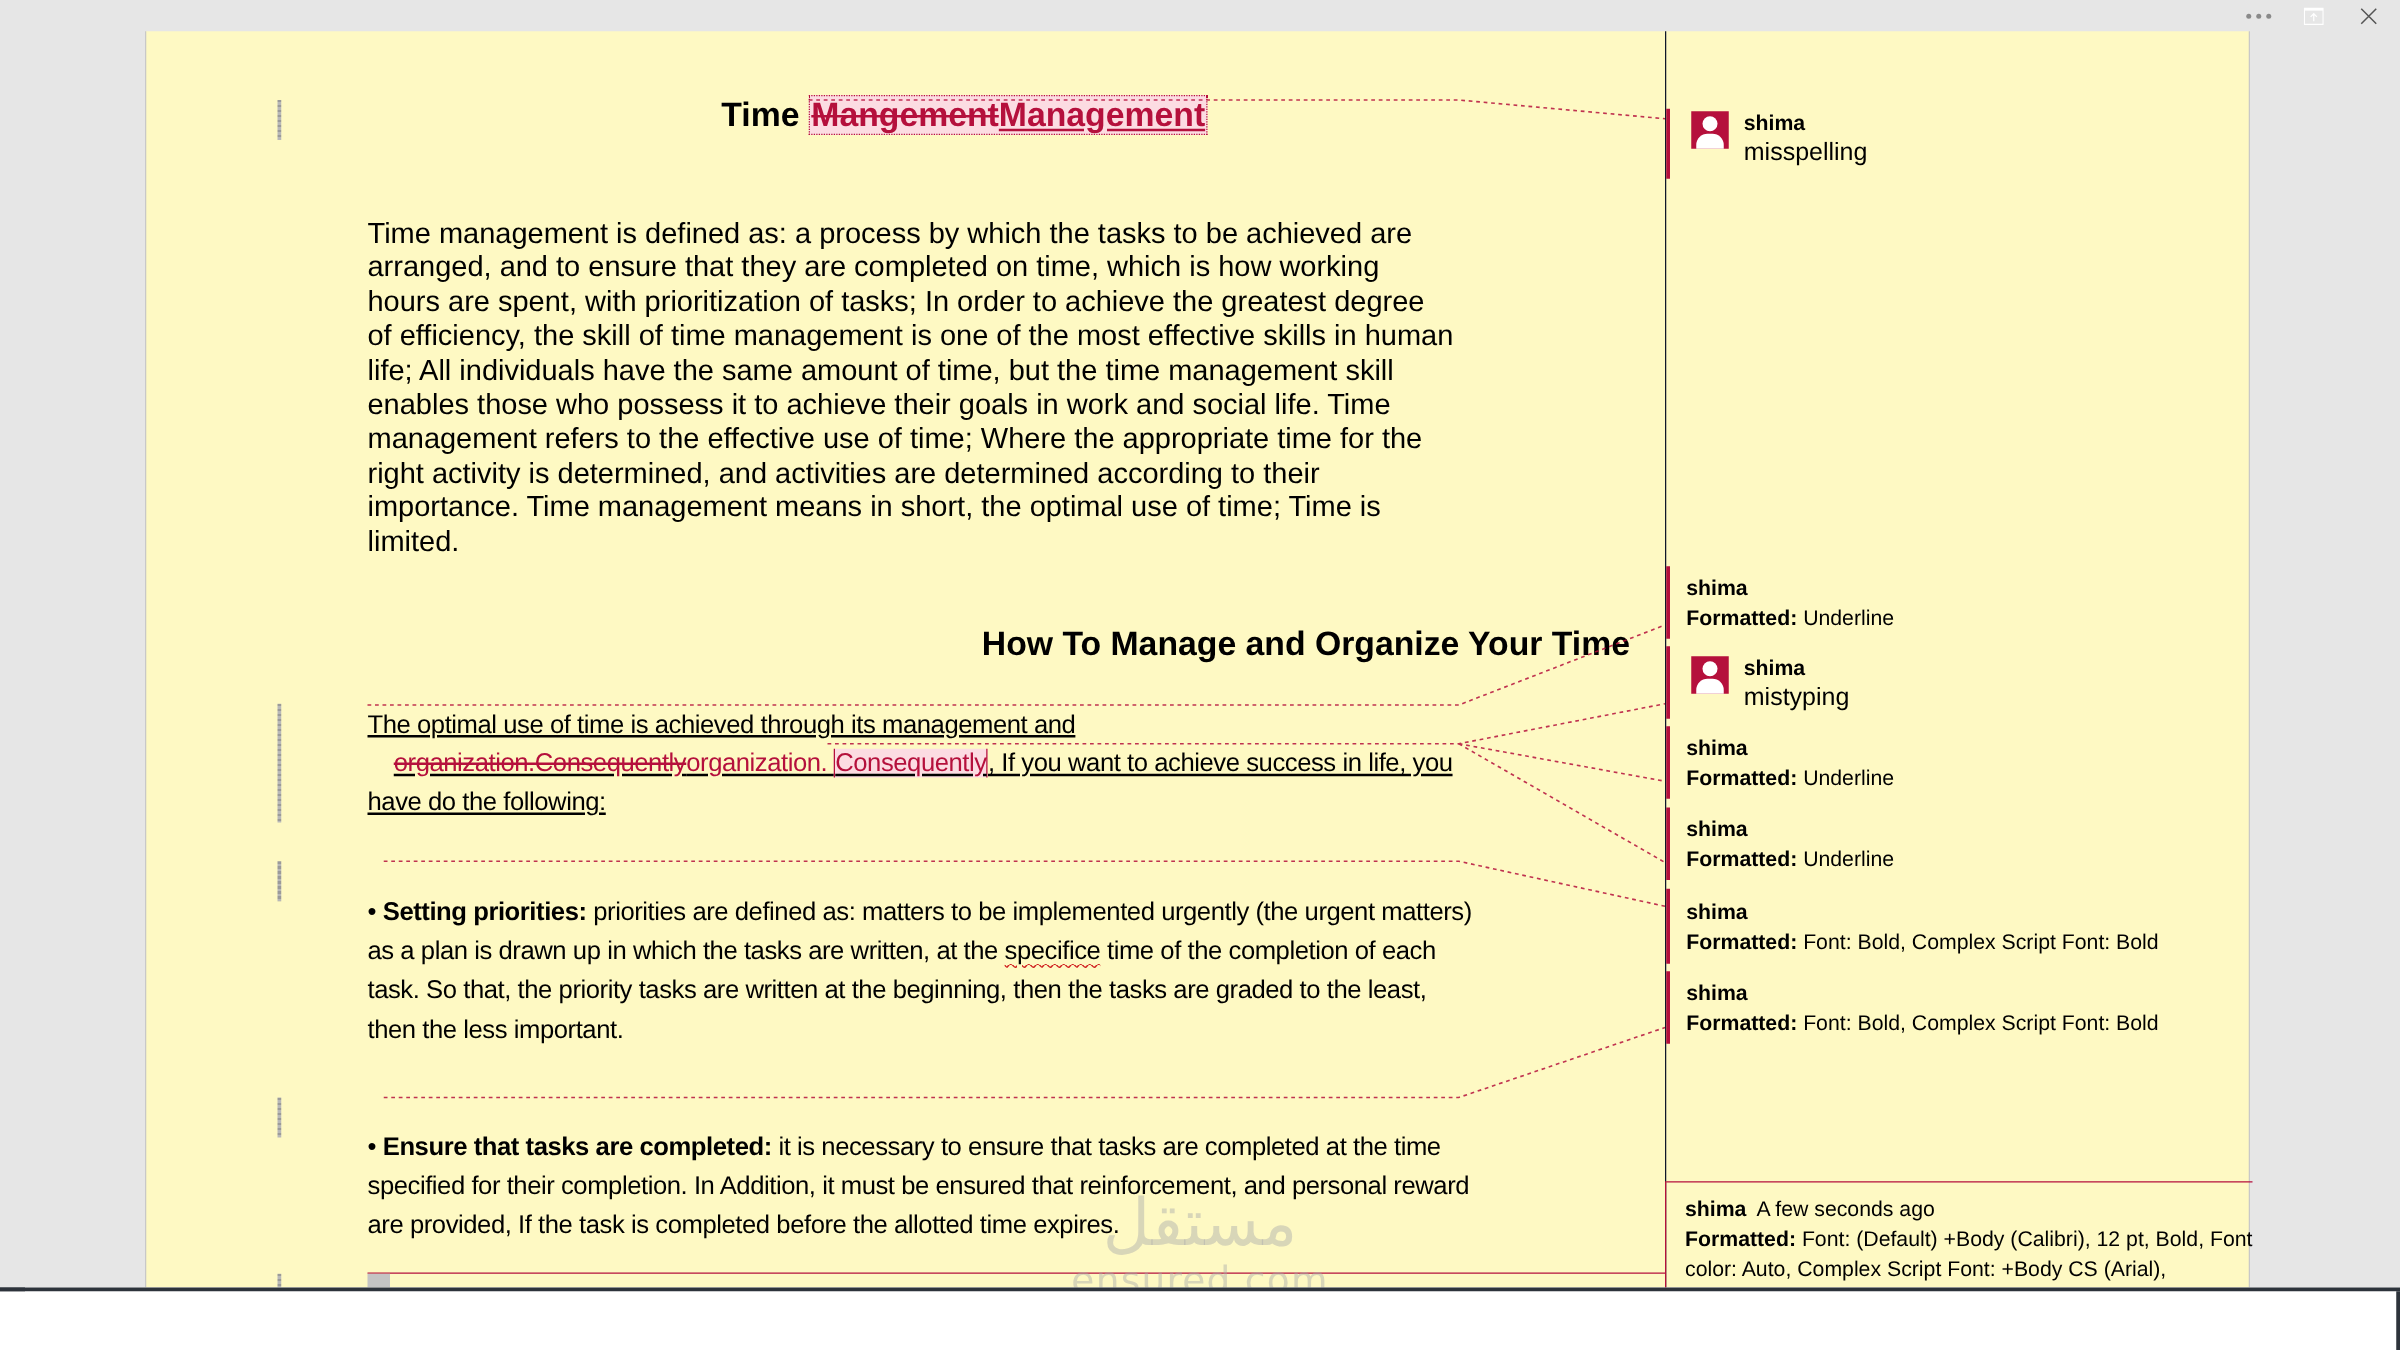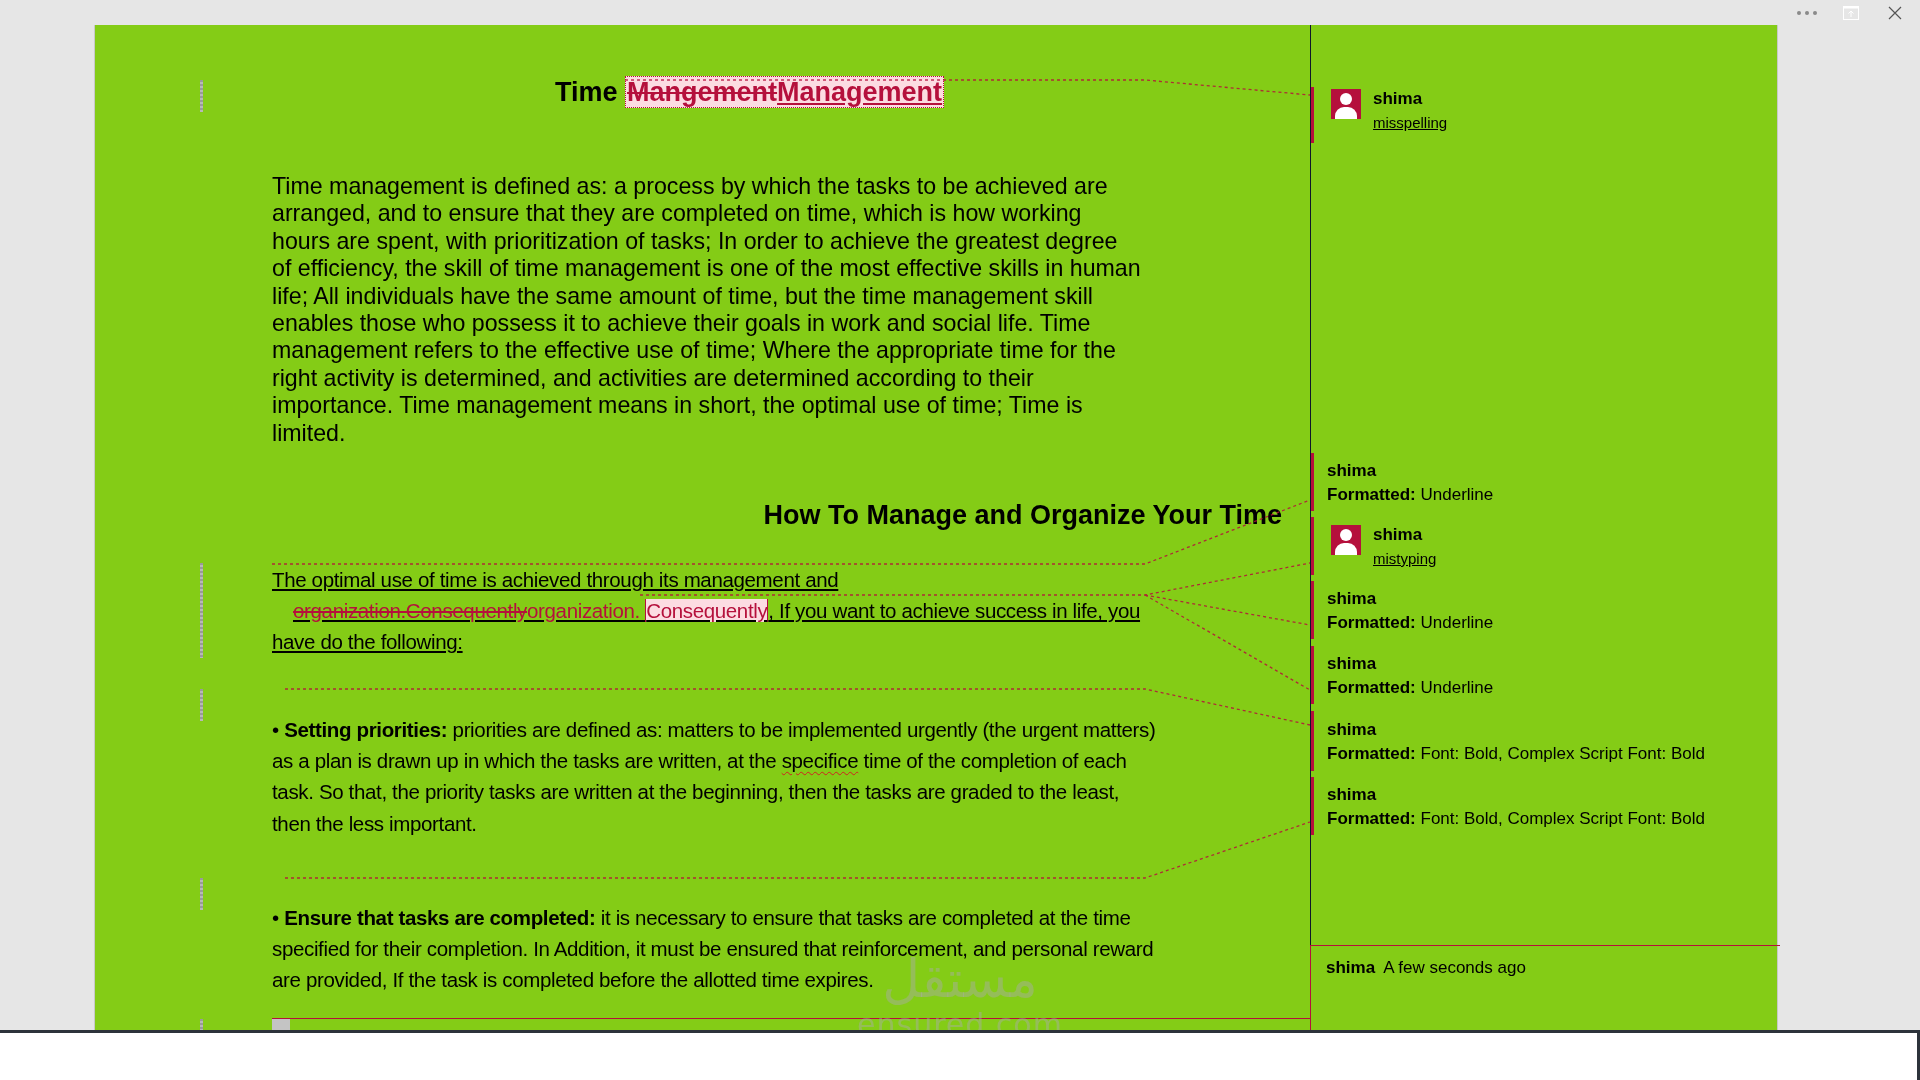--- a/index.html
+++ b/index.html
@@ -4,21 +4,21 @@
 <style>
   * { box-sizing: border-box; margin: 0; padding: 0; }
   html, body { width: 1920px; height: 1080px; overflow: hidden; background: #e6e6e6; }
   body { position: relative; font-family: "Liberation Sans", sans-serif; color: #000; }
 
   .win-ctrls { position: absolute; top: 0; right: 0; height: 25px; display: flex; align-items: center; gap: 22px; padding-right: 14px; }
   .win-ctrl { width: 22px; height: 22px; display: flex; align-items: center; justify-content: center; cursor: pointer; }
   .dots { display: flex; gap: 4px; }
   .dots span { width: 4px; height: 4px; border-radius: 50%; background: #8a8a8a; display: block; }
 
-  .page { position: absolute; left: 94px; top: 25px; width: 1684px; height: 1005px; background: #84cc16; border-left: 1px solid #c8c8c8; border-right: 1px solid #c8c8c8; }
+  .page { position: absolute; left: 116px; top: 25px; width: 1684px; height: 1005px; background: #fef9c3; border-left: 1px solid #c8c8c8; border-right: 1px solid #c8c8c8; }
   .doc-area { position: absolute; left: 0; top: 0; width: 1215px; height: 100%; }
   .markup-pane { position: absolute; left: 1215px; top: 0; width: 469px; height: 100%; border-left: 1px solid #0f172a; }
 
   .change-bar { position: absolute; width: 3px; background: repeating-linear-gradient(#9a9a9a 0 2px, #b8b8b8 2px 4px); }
 
   .title { position: absolute; left: 0; width: 1215px; top: 52px; font-family: "Liberation Sans", sans-serif; font-weight: bold; font-size: 27px; }
   .title-inner { position: absolute; left: 460px; top: 0; white-space: nowrap; }
   .ins-box { background: #fcdce2; border: 1px dotted #b5103c; padding: 0 1px; }
   .del { color: #b5103c; text-decoration: line-through; }
   .ins { color: #b5103c; text-decoration: underline; }
@@ -42,21 +42,21 @@
 
   svg.leaders { position: absolute; left: 0; top: 0; pointer-events: none; }
 
   .balloon { position: absolute; left: 0; width: 469px; border-left: 3px solid #b5103c; font-family: "Liberation Sans", sans-serif; font-size: 17px; line-height: 23.5px; padding-left: 13px; }
   .balloon .author { font-weight: bold; }
   .balloon .label { font-weight: bold; }
   .balloon.with-avatar { padding-left: 17px; display: flex; gap: 12px; }
   .avatar { width: 30px; height: 30px; background: #b5103c; position: relative; overflow: hidden; flex: none; margin-top: 2px; }
   .avatar .head { position: absolute; left: 9px; top: 4px; width: 12px; height: 12px; border-radius: 50%; background: #fff; }
   .avatar .shoulders { position: absolute; left: 4px; top: 18px; width: 22px; height: 16px; border-radius: 9px 9px 0 0; background: #fff; }
-  .balloon-note { font-size: 15px; text-decoration: underline; }
+  .balloon-note { font-size: 20px; }
 
   .active-balloon { position: absolute; left: 0; top: 920px; width: 469px; height: 90px; border-top: 1px solid #b5103c; padding: 10px 0 0 15px; font-family: "Liberation Sans", sans-serif; font-size: 17px; line-height: 24px; }
   .active-balloon .author { font-weight: bold; margin-right: 8px; }
   .active-balloon .label { font-weight: bold; }
   .active-left-line { position: absolute; left: -1px; top: 920px; width: 1px; height: 90px; background: #b5103c; }
 
   .bottom-bar { position: absolute; left: 0; top: 1030px; width: 1920px; height: 50px; background: #fff; border-top: 3px solid #2d333b; }
   .bottom-bar-left { position: absolute; left: 0; top: -3px; width: 20px; height: 3px; background: #2d333b; }
   .bottom-bar-right { position: absolute; right: 0; top: 0; width: 3px; height: 50px; background: #2d333b; }
 
@@ -174,20 +174,21 @@
     </div>
 
     <div class="balloon" style="top:752px; height:58px; padding-top:6px;">
       <div class="author">shima</div>
       <div><span class="label">Formatted:</span><span> Font: Bold, Complex Script Font: Bold</span></div>
     </div>
 
     <div class="active-left-line"></div>
     <div class="active-balloon">
       <div><span class="author">shima</span><span>A few seconds ago</span></div>
+      <div><span class="label">Formatted:</span><span> Font: (Default) +Body (Calibri), 12 pt, Bold, Font color: Auto, Complex Script Font: +Body CS (Arial),</span></div>
     </div>
   </div>
 </div>
 
 <div class="watermark">
   <div class="ar">مستقل</div>
   <div class="en">ensured.com</div>
 </div>
 
 <div class="bottom-bar">

